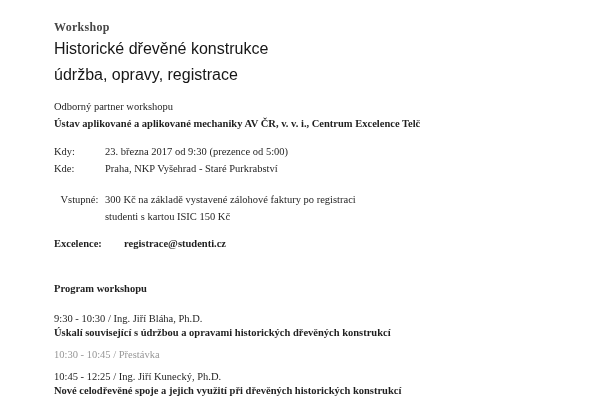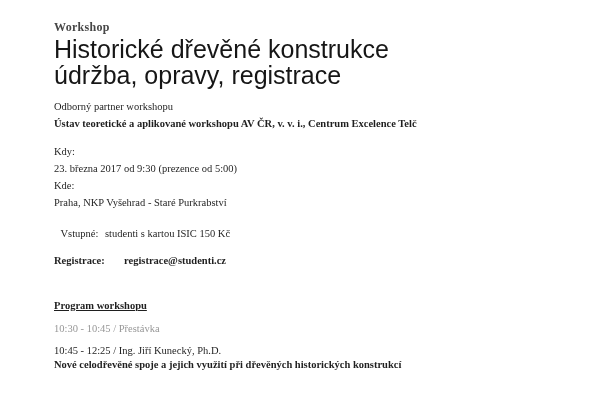--- a/index.html
+++ b/index.html
@@ -32,86 +32,90 @@
     margin-top: 20px;
     font-size: 12px;
     line-height: 14px;
     font-weight: bold;
     color: var(--kicker);
     letter-spacing: 0.3px;
   }
   .title {
     margin-top: 2px;
     font-family: "Liberation Sans", sans-serif;
-    font-size: 25px;
+    font-size: 16px;
     line-height: 26px;
     font-weight: 400;
     color: var(--title);
   }
   .partner { margin-top: 10px; }
   .partner-name { font-weight: bold; }
   .details { margin-top: 11px; }
-  .row { display: flex; flex-direction: column; }
+  .row { display: flex; }
   .row .label { width: 51px; flex-shrink: 0; }
   .fee { margin-top: 14px; display: flex; }
   .fee .label { width: 51px; flex-shrink: 0; text-align: center; }
   .registration { margin-top: 10px; display: flex; font-weight: bold; }
   .registration .label { width: 70px; flex-shrink: 0; }
   .program-heading {
     margin-top: 28px;
     font-weight: bold;
-    text-decoration: underline;
   }
   .program-item { margin-top: 8px; line-height: 14px; }
   .program-item.first { margin-top: 15px; }
   .item-title { font-weight: bold; }
   .muted { color: var(--muted); }
 </style>
 </head>
 <body>
 
 <div class="doc">
 
   <div class="kicker">Workshop</div>
 
   <div class="title">
     <div>Historické dřevěné konstrukce</div>
     <div>údržba, opravy, registrace</div>
   </div>
 
   <div class="partner">
     <div class="partner-label">Odborný partner workshopu</div>
-    <div class="partner-name">Ústav teoretické a aplikované workshopu AV ČR, v. v. i., Centrum Excelence Telč</div>
+    <div class="partner-name">Ústav aplikované a aplikované mechaniky AV ČR, v. v. i., Centrum Excelence Telč</div>
   </div>
 
   <div class="details">
     <div class="row">
       <div class="label">Kdy:</div>
       <div class="value">23. března 2017 od 9:30 (prezence od 5:00)</div>
     </div>
     <div class="row">
       <div class="label">Kde:</div>
       <div class="value">Praha, NKP Vyšehrad - Staré Purkrabství</div>
     </div>
   </div>
 
   <div class="fee">
     <div class="label">Vstupné:</div>
     <div class="value">
+      <div>300 Kč na základě vystavené zálohové faktury po registraci</div>
       <div>studenti s kartou ISIC 150 Kč</div>
     </div>
   </div>
 
   <div class="registration">
-    <div class="label">Registrace:</div>
+    <div class="label">Excelence:</div>
     <div class="value">registrace@studenti.cz</div>
   </div>
 
   <div class="program-heading">Program workshopu</div>
 
+  <div class="program-item first">
+    <div class="item-time">9:30 - 10:30 / Ing. Jiří Bláha, Ph.D.</div>
+    <div class="item-title">Úskalí související s údržbou a opravami historických dřevěných konstrukcí</div>
+  </div>
 
   <div class="program-item">
     <div class="item-time muted">10:30 - 10:45 / Přestávka</div>
   </div>
 
   <div class="program-item">
     <div class="item-time">10:45 - 12:25 / Ing. Jiří Kunecký, Ph.D.</div>
     <div class="item-title">Nové celodřevěné spoje a jejich využití při dřevěných historických konstrukcí</div>
   </div>
 

